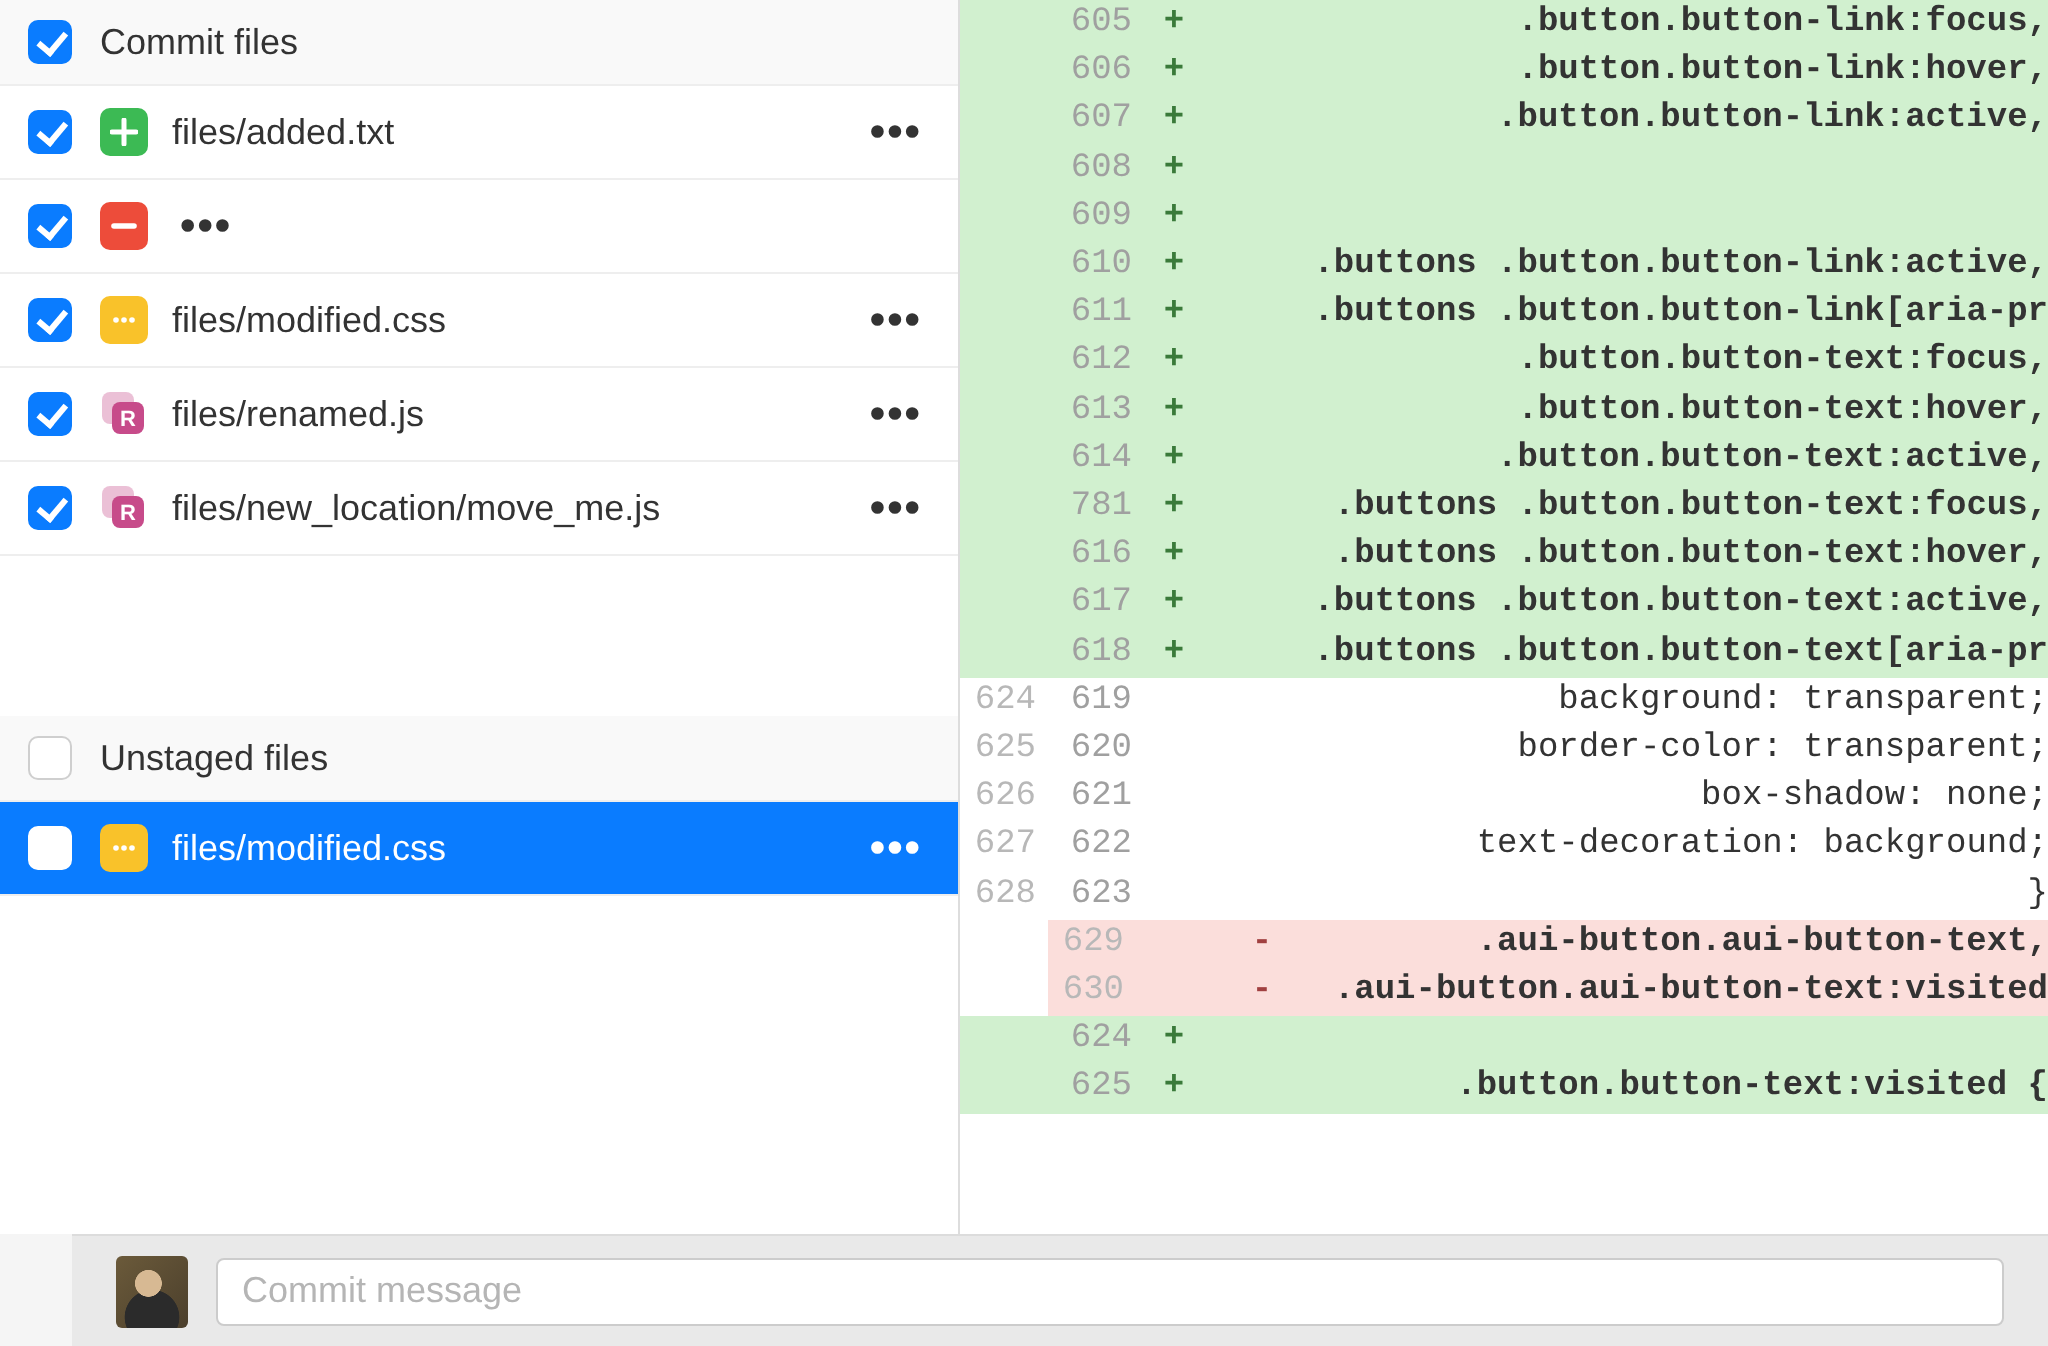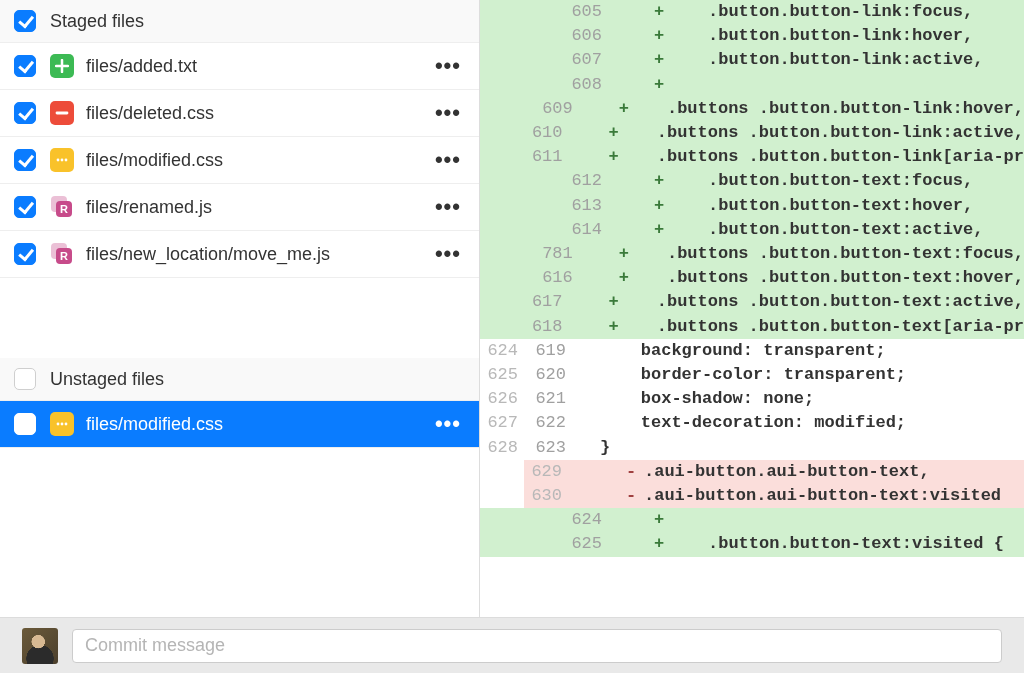--- a/index.html
+++ b/index.html
@@ -31,66 +31,65 @@
   .st-added { background: #3cba54; }
   .st-deleted { background: #ed4c3a; }
   .st-modified { background: #f9c22a; }
 
   
   .diff-panel { flex: 1; overflow: hidden; background: #fff; font-family: "SFMono-Regular", Consolas, "Liberation Mono", Menlo, monospace; font-size: 17px; line-height: 24.2px; color: #333; }
   .diff-row { display: flex; white-space: pre; }
   .ln-old, .ln-new { width: 48px; text-align: right; padding-right: 10px; color: #a0a0a0; user-select: none; }
   .ln-old { color: #b8b8b8; }
   .marker { width: 22px; text-align: center; font-weight: 600; }
-  .code { flex: 1; padding-left: 2px; font-weight: 600; }
-  .diff-row.add { background: #d1f0cf; gap: 36px; }
+  .code { flex: 1; padding-left: 2px; font-weight: 600; text-align: right; }
+  .diff-row.add { background: #d1f0cf; }
   .diff-row.add .marker { color: #3a7a3a; }
   .diff-row.del { background: #fbdedb; margin-left: 44px; }
   .diff-row.del .marker { color: #a04040; }
-  .diff-row.ctx .code { font-weight: 700; }
+  .diff-row.ctx .code { font-weight: 400; }
 
   
-  .commit-bar { height: 56px; background: #e9e9e9; border-top: 1px solid #dcdcdc; display: flex; align-items: center; padding: 0 22px; gap: 14px; }
+  .commit-bar { height: 56px; background: #e9e9e9; border-top: 1px solid #dcdcdc; display: flex; align-items: center; padding: 0 22px; gap: 14px; margin-left: 36px; }
   .avatar { width: 36px; height: 36px; background: #888; border-radius: 3px; background: linear-gradient(135deg,#6b5a3a,#4b3f2c); position: relative; overflow: hidden; }
   .avatar::after { content: ""; position: absolute; inset: 0; background: radial-gradient(circle at 45% 38%, #d7b993 0 22%, transparent 23%), radial-gradient(circle at 50% 85%, #2b2b2b 0 38%, transparent 39%); }
   .commit-input { flex: 1; height: 34px; border: 1px solid #ccc; border-radius: 4px; padding: 0 12px; font-size: 18px; color: #333; background: #fff; }
   .commit-input::placeholder { color: #b5b5b5; }
 </style>
 </head>
 <body>
 
 <div class="app">
   <div class="main">
 
     <div class="files-panel">
 
       <div class="section-header">
         <span class="cb checked"></span>
-        <span>Staged files</span>
+        <span>Commit files</span>
       </div>
 
       <div id="staged-list">
           <div class="file-row">
             <span class="cb checked"></span>
             <span class="status-icon st-added">
               <svg width="14" height="14" viewBox="0 0 14 14">
                 <path d="M7 1v12M1 7h12" stroke="#fff" stroke-width="2.5" stroke-linecap="round"></path>
               </svg>
             </span>
             <span class="fname">files/added.txt</span>
             <span class="more">•••</span>
           </div>
           <div class="file-row">
             <span class="cb checked"></span>
             <span class="status-icon st-deleted">
               <svg width="14" height="14" viewBox="0 0 14 14">
                 <path d="M2 7h10" stroke="#fff" stroke-width="2.8" stroke-linecap="round"></path>
               </svg>
             </span>
-            <span class="fname">files/deleted.css</span>
             <span class="more">•••</span>
           </div>
           <div class="file-row">
             <span class="cb checked"></span>
             <span class="status-icon st-modified">
               <svg width="14" height="14" viewBox="0 0 14 14">
                 <circle cx="3" cy="7" r="1.4" fill="#fff"></circle>
                 <circle cx="7" cy="7" r="1.4" fill="#fff"></circle>
                 <circle cx="11" cy="7" r="1.4" fill="#fff"></circle>
               </svg>
@@ -146,34 +145,34 @@
           </div>
         </div>
 
     </div>
 
     <div class="diff-panel" id="diff-panel">
         <div class="diff-row add"><span class="ln-old"></span><span class="ln-new">605</span><span class="marker">+</span><span class="code">.button.button-link:focus,</span></div>
         <div class="diff-row add"><span class="ln-old"></span><span class="ln-new">606</span><span class="marker">+</span><span class="code">.button.button-link:hover,</span></div>
         <div class="diff-row add"><span class="ln-old"></span><span class="ln-new">607</span><span class="marker">+</span><span class="code">.button.button-link:active,</span></div>
         <div class="diff-row add"><span class="ln-old"></span><span class="ln-new">608</span><span class="marker">+</span></div>
-        <div class="diff-row add"><span class="ln-old"></span><span class="ln-new">609</span><span class="marker">+</span><span class="code">.buttons .button.button-link:hover,</span></div>
+        <div class="diff-row add"><span class="ln-old"></span><span class="ln-new">609</span><span class="marker">+</span></div>
         <div class="diff-row add"><span class="ln-old"></span><span class="ln-new">610</span><span class="marker">+</span><span class="code">.buttons .button.button-link:active,</span></div>
         <div class="diff-row add"><span class="ln-old"></span><span class="ln-new">611</span><span class="marker">+</span><span class="code">.buttons .button.button-link[aria-pr</span></div>
         <div class="diff-row add"><span class="ln-old"></span><span class="ln-new">612</span><span class="marker">+</span><span class="code">.button.button-text:focus,</span></div>
         <div class="diff-row add"><span class="ln-old"></span><span class="ln-new">613</span><span class="marker">+</span><span class="code">.button.button-text:hover,</span></div>
         <div class="diff-row add"><span class="ln-old"></span><span class="ln-new">614</span><span class="marker">+</span><span class="code">.button.button-text:active,</span></div>
         <div class="diff-row add"><span class="ln-old"></span><span class="ln-new">781</span><span class="marker">+</span><span class="code">.buttons .button.button-text:focus,</span></div>
         <div class="diff-row add"><span class="ln-old"></span><span class="ln-new">616</span><span class="marker">+</span><span class="code">.buttons .button.button-text:hover,</span></div>
         <div class="diff-row add"><span class="ln-old"></span><span class="ln-new">617</span><span class="marker">+</span><span class="code">.buttons .button.button-text:active,</span></div>
         <div class="diff-row add"><span class="ln-old"></span><span class="ln-new">618</span><span class="marker">+</span><span class="code">.buttons .button.button-text[aria-pr</span></div>
         <div class="diff-row ctx"><span class="ln-old">624</span><span class="ln-new">619</span><span class="marker"> </span><span class="code">    background: transparent;</span></div>
         <div class="diff-row ctx"><span class="ln-old">625</span><span class="ln-new">620</span><span class="marker"> </span><span class="code">    border-color: transparent;</span></div>
         <div class="diff-row ctx"><span class="ln-old">626</span><span class="ln-new">621</span><span class="marker"> </span><span class="code">    box-shadow: none;</span></div>
-        <div class="diff-row ctx"><span class="ln-old">627</span><span class="ln-new">622</span><span class="marker"> </span><span class="code">    text-decoration: modified;</span></div>
+        <div class="diff-row ctx"><span class="ln-old">627</span><span class="ln-new">622</span><span class="marker"> </span><span class="code">    text-decoration: background;</span></div>
         <div class="diff-row ctx"><span class="ln-old">628</span><span class="ln-new">623</span><span class="marker"> </span><span class="code">}</span></div>
         <div class="diff-row del"><span class="ln-old">629</span><span class="ln-new"></span><span class="marker">-</span><span class="code">.aui-button.aui-button-text,</span></div>
         <div class="diff-row del"><span class="ln-old">630</span><span class="ln-new"></span><span class="marker">-</span><span class="code">.aui-button.aui-button-text:visited</span></div>
         <div class="diff-row add"><span class="ln-old"></span><span class="ln-new">624</span><span class="marker">+</span></div>
         <div class="diff-row add"><span class="ln-old"></span><span class="ln-new">625</span><span class="marker">+</span><span class="code">.button.button-text:visited {</span></div>
       </div>
 
   </div>
 
   <div class="commit-bar">

